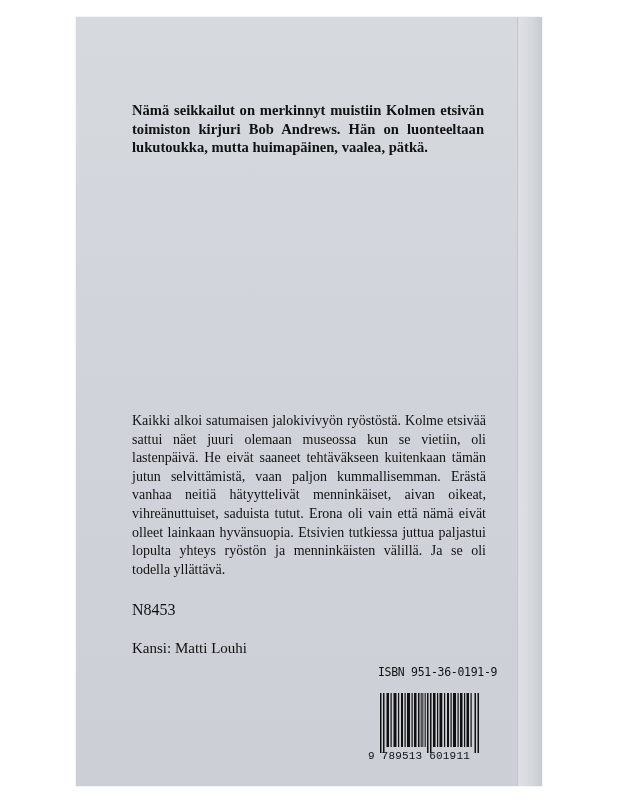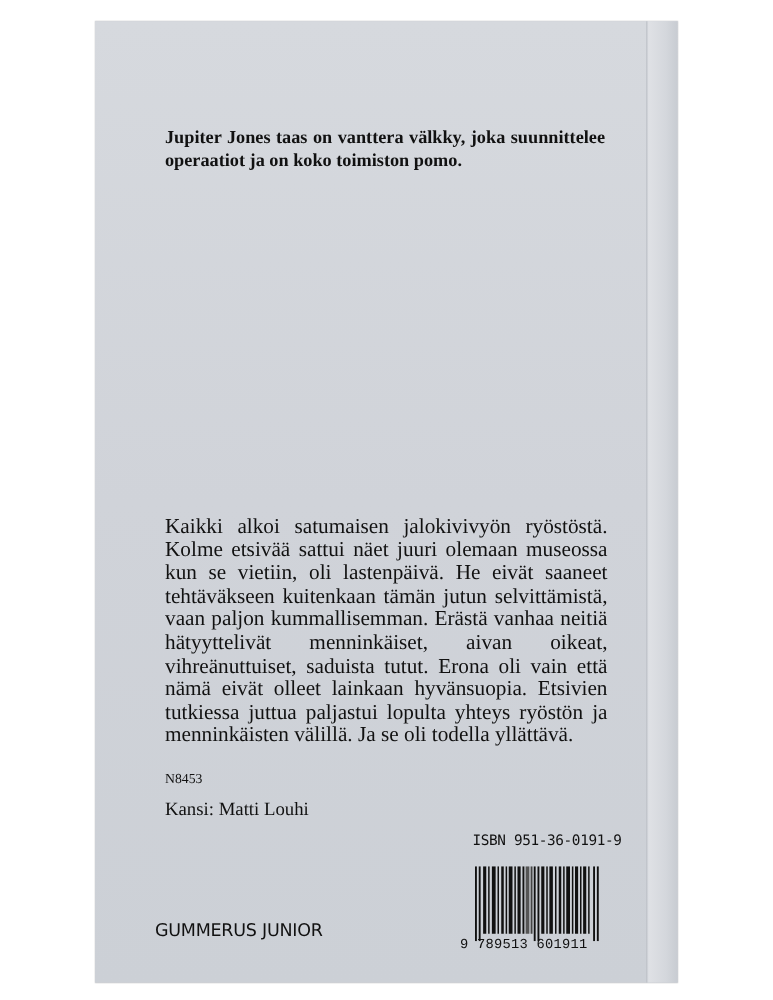--- a/index.html
+++ b/index.html
@@ -40,37 +40,37 @@
       font-weight: bold;
       font-size: 14.6px;
       line-height: 18.6px;
       text-align: justify;
     }
     .bold-block p { margin: 0; }
     .p1 { top: 84px; }
     .p2 { top: 235px; }
     .regular-block {
       top: 395px;
-      font-size: 17px;
+      font-size: 14px;
       line-height: 18.6px;
       text-align: justify;
       width: 354px;
     }
     .regular-block p { margin: 0; }
     .credit {
       position: absolute;
       left: 56px; top: 594px;
       font-size: 15px;
       color: #111;
       margin-top: 29px;
     }
     .code {
       position: absolute;
-      left: 56px; top: 600px;
-      font-size: 11px;
+      left: 56px; top: 584px;
+      font-size: 16px;
       color: #111;
     }
     .isbn {
       position: absolute;
       left: 302px; top: 648px;
       font-family: "DejaVu Sans Mono", monospace;
       font-size: 11.5px;
       letter-spacing: -0.3px;
       color: #111;
     }
@@ -98,21 +98,21 @@
     }
   </style>
 </head>
 <body>
 
 <div class="book">
   <div class="hinge"></div>
   <div class="spine-edge"></div>
 
   <div class="text-block bold-block p1">
-    <p>Jupiter Jones taas on vanttera välkky, joka suunnittelee operaatiot ja on koko toimiston pomo.</p>
+    <p>Nämä seikkailut on merkinnyt muistiin Kolmen etsivän toimiston kirjuri Bob Andrews. Hän on luonteeltaan lukutoukka, mutta huimapäinen, vaalea, pätkä.</p>
   </div>
 
 
   <div class="text-block regular-block">
     <p>Kaikki alkoi satumaisen jalokivivyön ryöstöstä. Kolme etsivää sattui näet juuri olemaan museossa kun se vietiin, oli lastenpäivä. He eivät saaneet tehtäväkseen kuitenkaan tämän jutun selvittämistä, vaan paljon kummallisemman. Erästä vanhaa neitiä hätyyttelivät menninkäiset, aivan oikeat, vihreänuttuiset, saduista tutut. Erona oli vain että nämä eivät olleet lainkaan hyvänsuopia. Etsivien tutkiessa juttua paljastui lopulta yhteys ryöstön ja menninkäisten välillä. Ja se oli todella yllättävä.</p>
   </div>
 
   <div class="credit">Kansi: Matti Louhi</div>
   <div class="code">N8453</div>
 
@@ -147,14 +147,13 @@
       <rect x="80" y="0" width="2.5" height="54"></rect>
       <rect x="84" y="0" width="1.2" height="54"></rect>
       <rect x="86.5" y="0" width="2.5" height="54"></rect>
       <rect x="90.5" y="0" width="1.2" height="54"></rect>
       <rect x="94.5" y="0" width="1.5" height="60"></rect>
       <rect x="97.5" y="0" width="1.5" height="60"></rect>
     </g>
   </svg>
   <div class="barcode-digits">9 789513 601911</div>
 
-  <div class="publisher">GUMMERUS JUNIOR</div>
 </div>
 
 </body></html>

